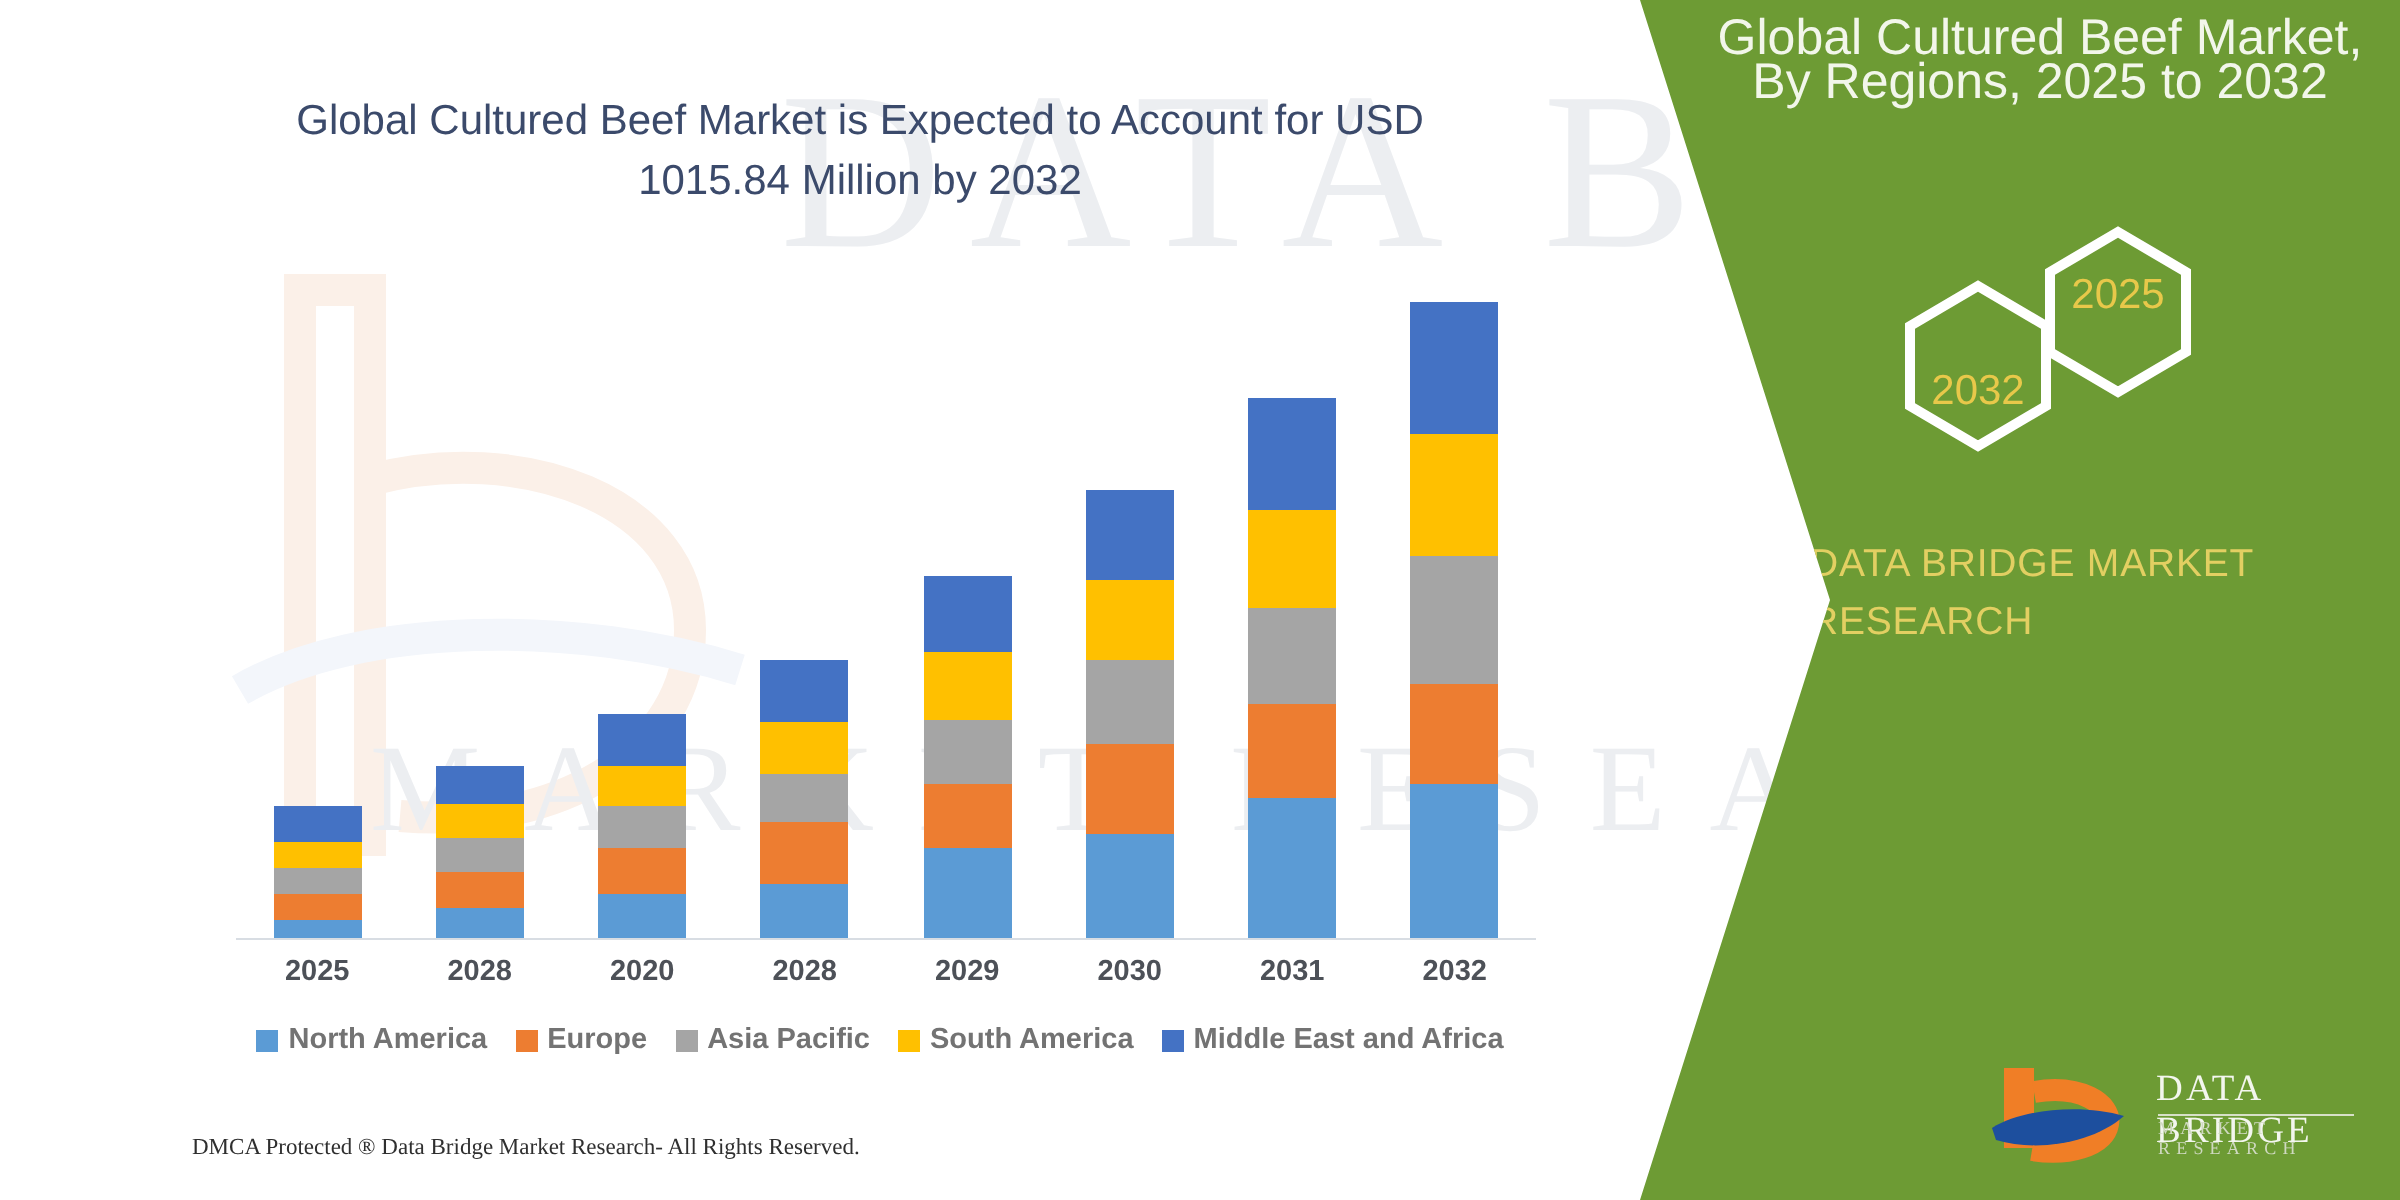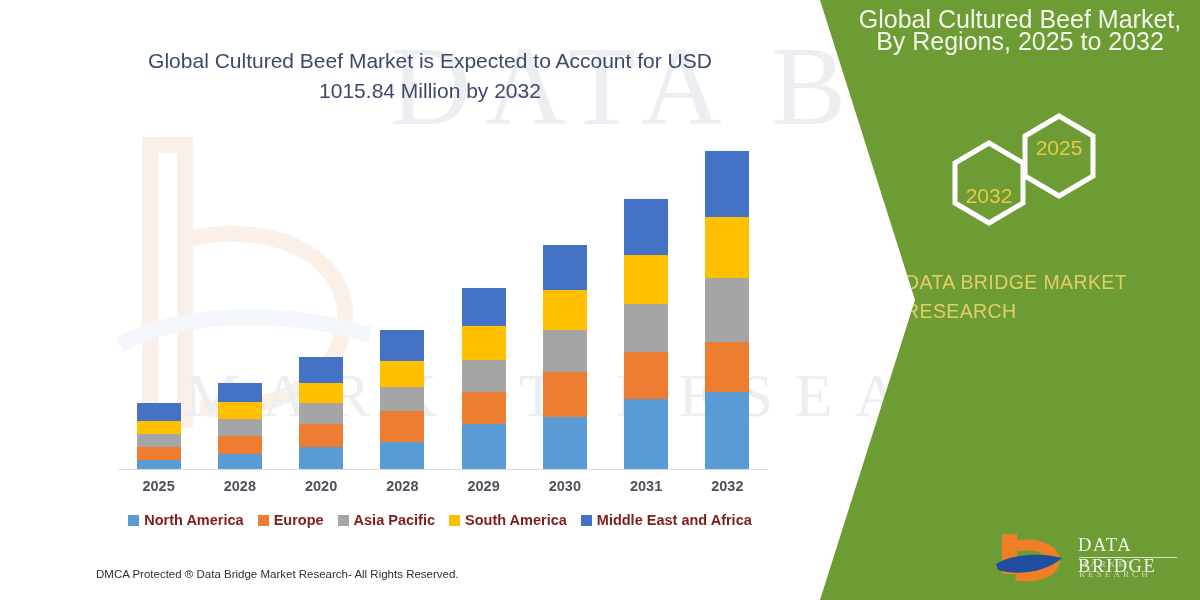--- a/index.html
+++ b/index.html
@@ -110,35 +110,35 @@
     align-items: center;
     justify-content: center;
     gap: 14px;
   }
   .legend-item {
     display: flex;
     align-items: center;
     gap: 5px;
     font-size: 14.5px;
     font-weight: bold;
-    color: #7f1d1d;
+    color: #737373;
     white-space: nowrap;
     justify-content: space-between;
   }
   .swatch {
     width: 11px; height: 11px;
     display: inline-block;
     flex: 0 0 auto;
   }
 
   
   .footer-left {
     position: absolute;
     left: 96px; top: 568px;
-    font-family: Liberation Sans, sans-serif;
+    font-family: Liberation Serif, serif;
     font-size: 11.5px;
     color: #2f2f2f;
     white-space: nowrap;
   }
   .footer-right {
     position: absolute;
     left: 428px; top: 568px;
     font-family: "Liberation Serif", serif;
     font-size: 11.5px;
     color: #2f2f2f;

